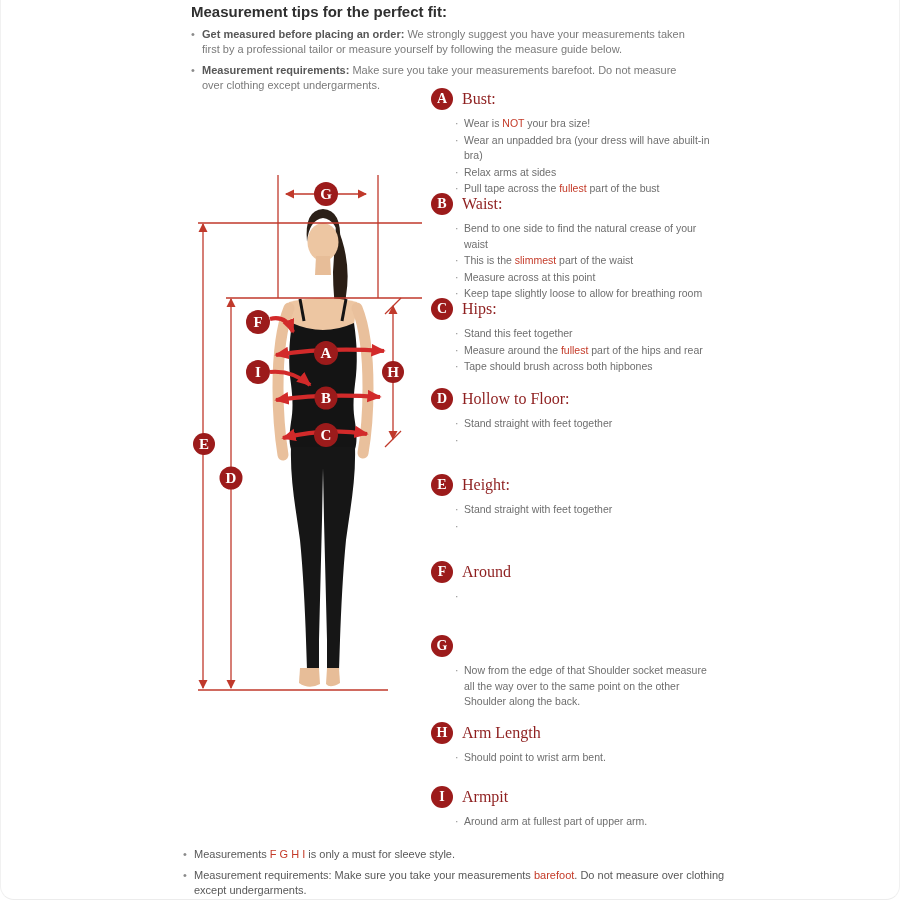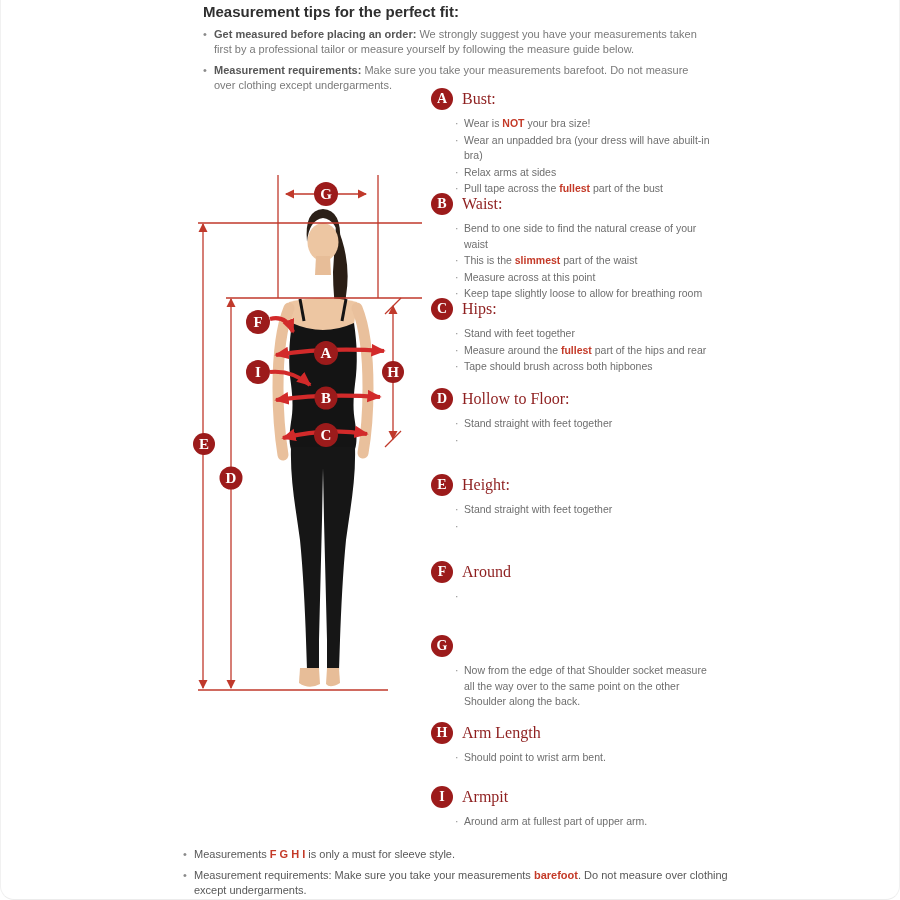--- a/index.html
+++ b/index.html
@@ -3,28 +3,28 @@
 <meta charset="utf-8">
 <style>
   html,body{margin:0;padding:0;background:#fff;}
   body{width:900px;height:900px;position:relative;overflow:hidden;
        font-family:"Liberation Sans",sans-serif;}
   .page{position:absolute;inset:0;background:#fff;
         border-left:1px solid #f1f1f1;border-right:1px solid #f1f1f1;
         border-bottom:1px solid #ececec;border-radius:0 0 14px 14px;}
 
   
-  .header{position:absolute;left:190px;top:3px;width:505px;margin-left:12px;}
+  .header{position:absolute;left:190px;top:3px;width:505px;}
   .page-title{margin:0 0 7px 0;font-size:15px;font-weight:bold;color:#2f2f2f;}
   ul{list-style:none;margin:0;padding:0;}
   .note-list li{position:relative;padding-left:11px;font-size:11px;line-height:15px;
                 color:#7a7a7a;margin-bottom:6px;}
   .note-list .dot{position:absolute;left:0;top:0;color:#8a8a8a;}
   .sb{font-weight:bold;color:#575757;}
-  .sr{font-weight:bold;color:#c43a28;text-align:right;}
+  .sr{font-weight:normal;color:#c43a28;text-align:right;}
 
   
   .section{position:absolute;left:430px;width:300px;}
   .sec-head{display:flex;align-items:center;gap:9px;margin-bottom:6px;}
   .badge{width:22px;height:22px;border-radius:50%;background:#9c1b1b;color:#fff;
          font-family:"Liberation Serif",serif;font-weight:bold;font-size:14px;
          display:flex;align-items:center;justify-content:center;flex:0 0 22px;}
   .sec-title{font-family:"Liberation Serif",serif;font-size:16px;color:#8e1f1f;}
   .sec-bullets{margin-left:24px;width:265px;}
   .sec-bullets li{position:relative;padding-left:9px;font-size:10.5px;line-height:15.5px;
@@ -148,21 +148,21 @@
           <li><span class="dot">·</span><span>Measure across at this point</span></li>
           <li><span class="dot">·</span><span>Keep tape slightly loose to allow for breathing room</span></li>
         </ul>
       </div>
       <div class="section" style="top: 298px;">
         <div class="sec-head">
           <span class="badge">C</span>
           <span class="sec-title">Hips:</span>
         </div>
         <ul class="sec-bullets">
-          <li><span class="dot">·</span><span>Stand with feet together</span></li>
+          <li><span class="dot">·</span><span>Stand this feet together</span></li>
           <li><span class="dot">·</span><span>Measure around the </span><span class="sr">fullest</span><span> part of the hips and rear</span></li>
           <li><span class="dot">·</span><span>Tape should brush across both hipbones</span></li>
         </ul>
       </div>
       <div class="section" style="top: 388px;">
         <div class="sec-head">
           <span class="badge">D</span>
           <span class="sec-title">Hollow to Floor:</span>
         </div>
         <ul class="sec-bullets">

